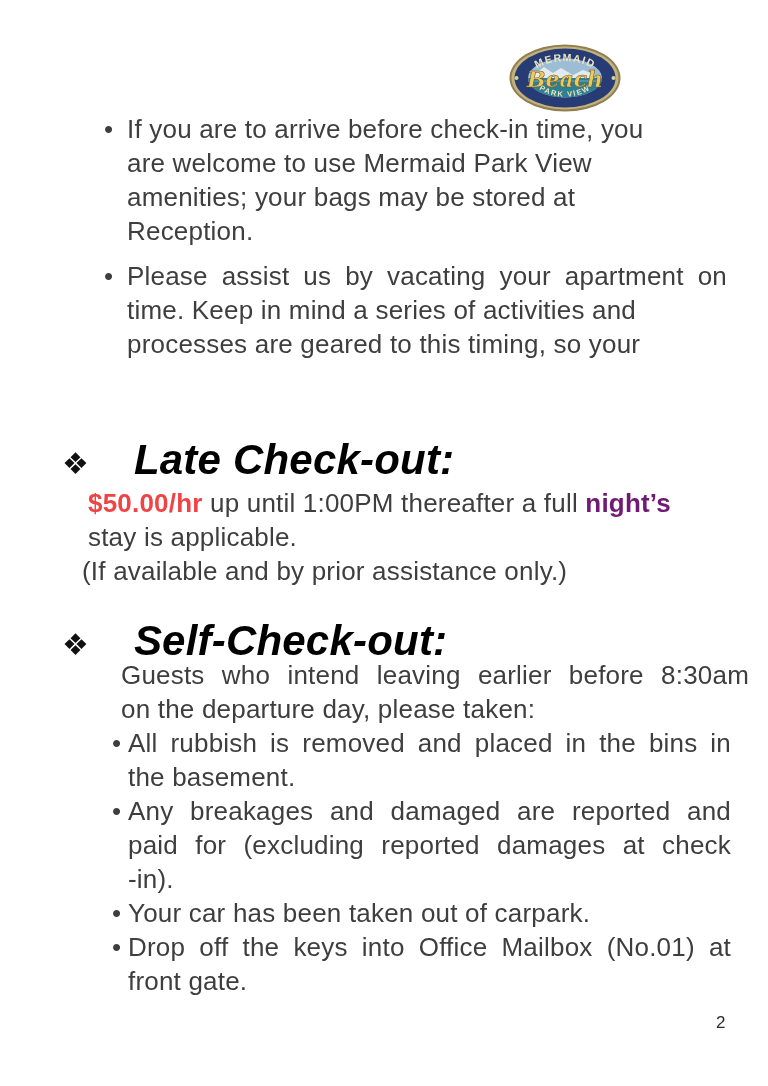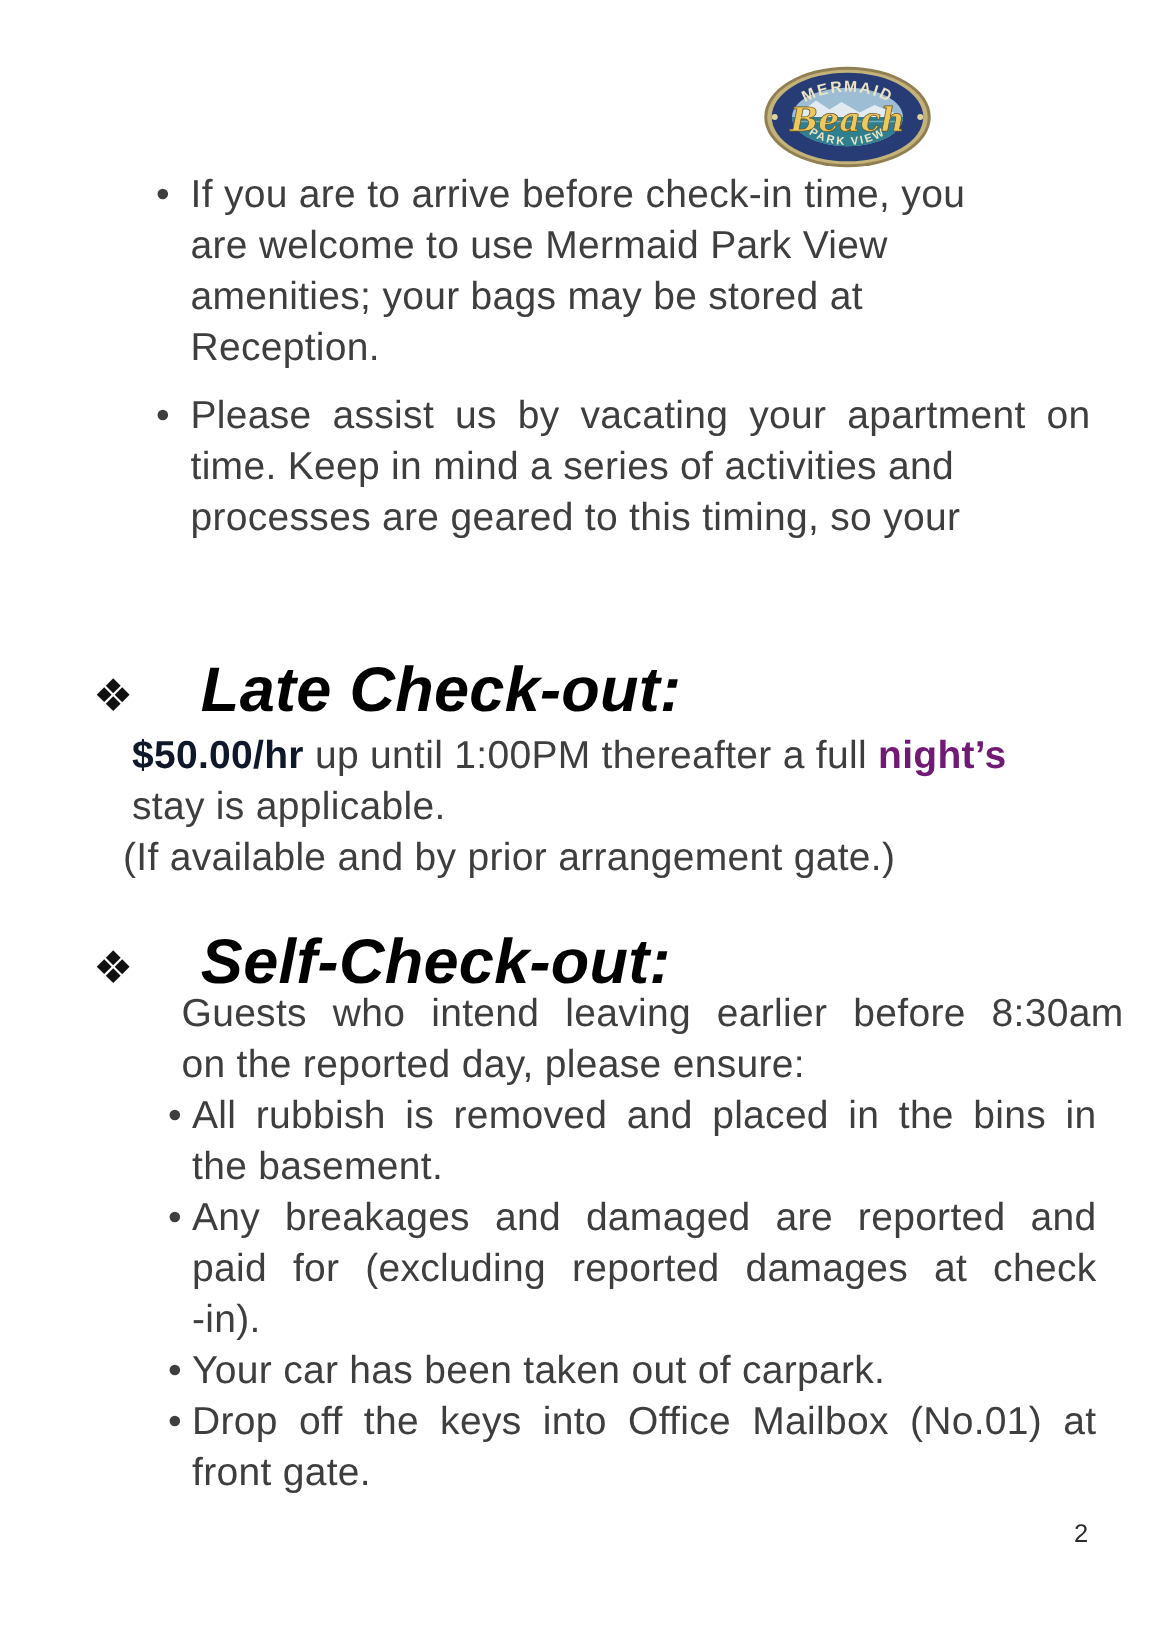--- a/index.html
+++ b/index.html
@@ -11,21 +11,21 @@
 
   .bullet-block { position:absolute; font-size:26px; line-height:34px; letter-spacing:0.2px; }
   .bullet-block .dot { position:absolute; left:0; top:0; line-height:34px; }
   .bullet-block .line { margin-left:23px; width:600px; }
 
   .heading-row { position:absolute; display:flex; align-items:baseline; color:#000; }
   .heading-row .diamond { font-size:30px; line-height:36px; color:#111; }
   .heading-row .title { font-size:42px; line-height:38px; font-weight:bold; margin-left:45px; letter-spacing:0.2px;font-style:italic; }
 
   .sec-body { position:absolute; font-size:26px; line-height:34px; letter-spacing:0.2px; }
-  .price { color:#0f172a; font-weight:bold; }
+  .price { color:#ef4444; font-weight:bold; }
   .bold { color:#701a75; font-weight:bold; }
   .pre { white-space:pre-wrap; }
   .paren { margin-left:-6px; }
 
   .sub-list { position:absolute; font-size:26px; line-height:34px; letter-spacing:0.2px; }
   .sub-item { position:relative; }
   .sub-item .dot { position:absolute; left:0; top:0; line-height:34px; }
   .sub-item .line { margin-left:16px; width:603px; }
 
   .j { text-align:justify; text-align-last:justify; }
@@ -72,31 +72,31 @@
   </div>
 
   <div class="heading-row" style="left:62px; top:441px;">
     <span class="diamond">❖</span>
     <span class="title">Late Check-out:</span>
   </div>
 
   <div class="sec-body" style="left:88px; top:486px;">
     <div class="pre"><span class="price">$50.00/hr</span><span> up until 1:00PM thereafter a full </span><span class="bold">night’s</span></div>
     <div>stay is applicable.</div>
-    <div class="paren">(If available and by prior arrangement gate.)</div>
+    <div class="paren">(If available and by prior assistance only.)</div>
   </div>
 
   <div class="heading-row" style="left:62px; top:622px;">
     <span class="diamond">❖</span>
     <span class="title">Self-Check-out:</span>
   </div>
 
   <div class="sec-body" style="left:103px; top:658px; width:628px;margin-left:18px;">
     <div class="j">Guests who intend leaving earlier before 8:30am</div>
-    <div>on the reported day, please ensure:</div>
+    <div>on the departure day, please taken:</div>
   </div>
 
   <div class="sub-list" style="left:112px; top:726px;">
 
     <div class="sub-item">
       <span class="dot">•</span>
       <div class="line j">All rubbish is removed and placed in the bins in</div>
       <div class="line">the basement.</div>
     </div>
 

